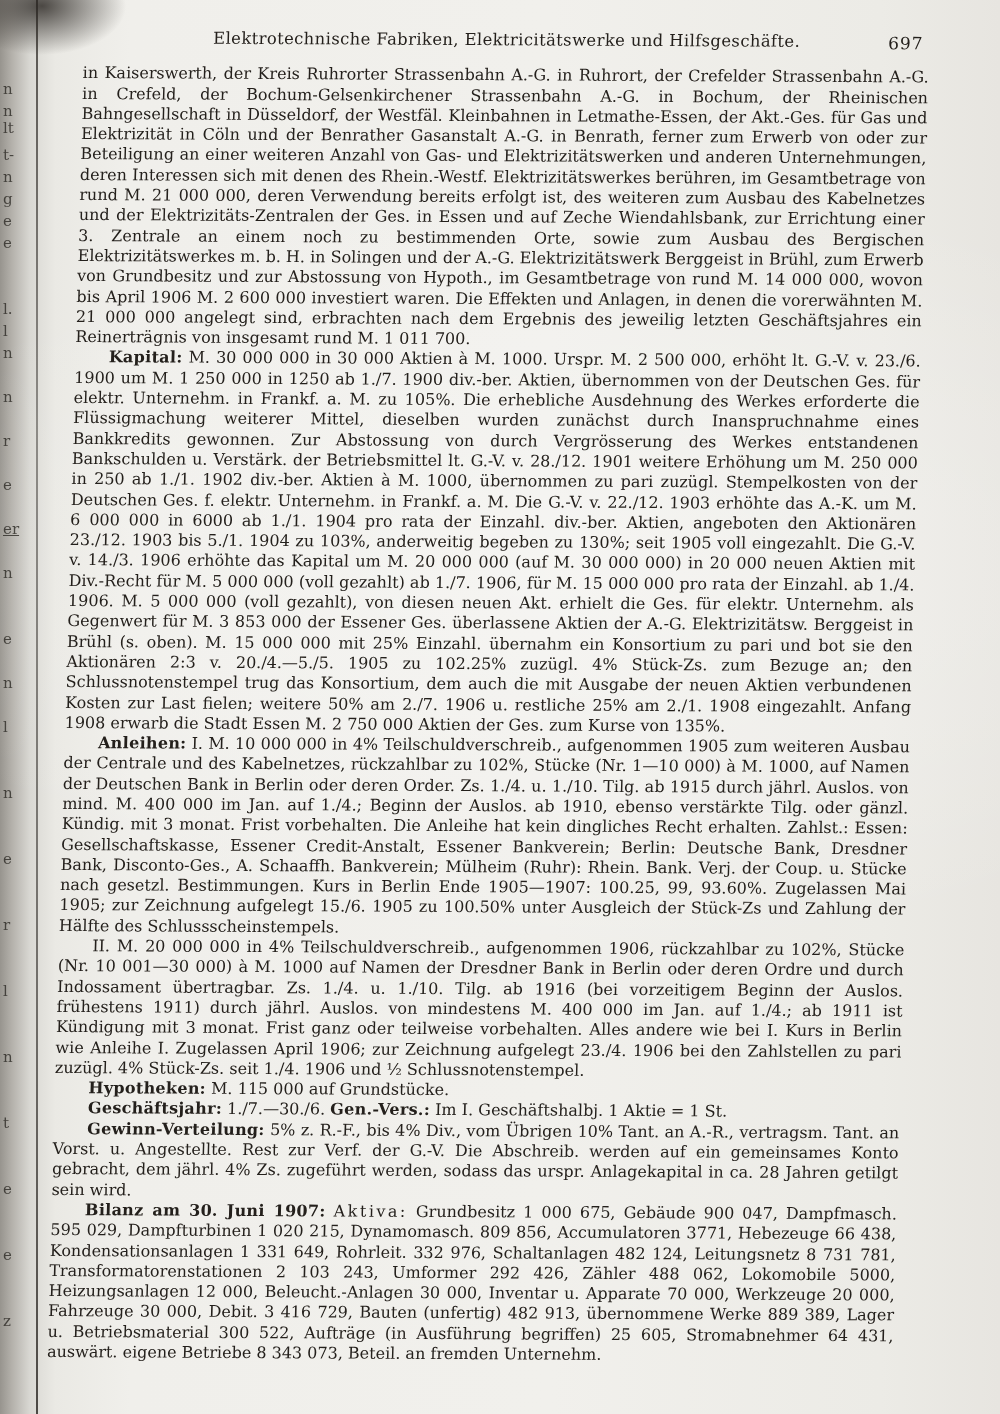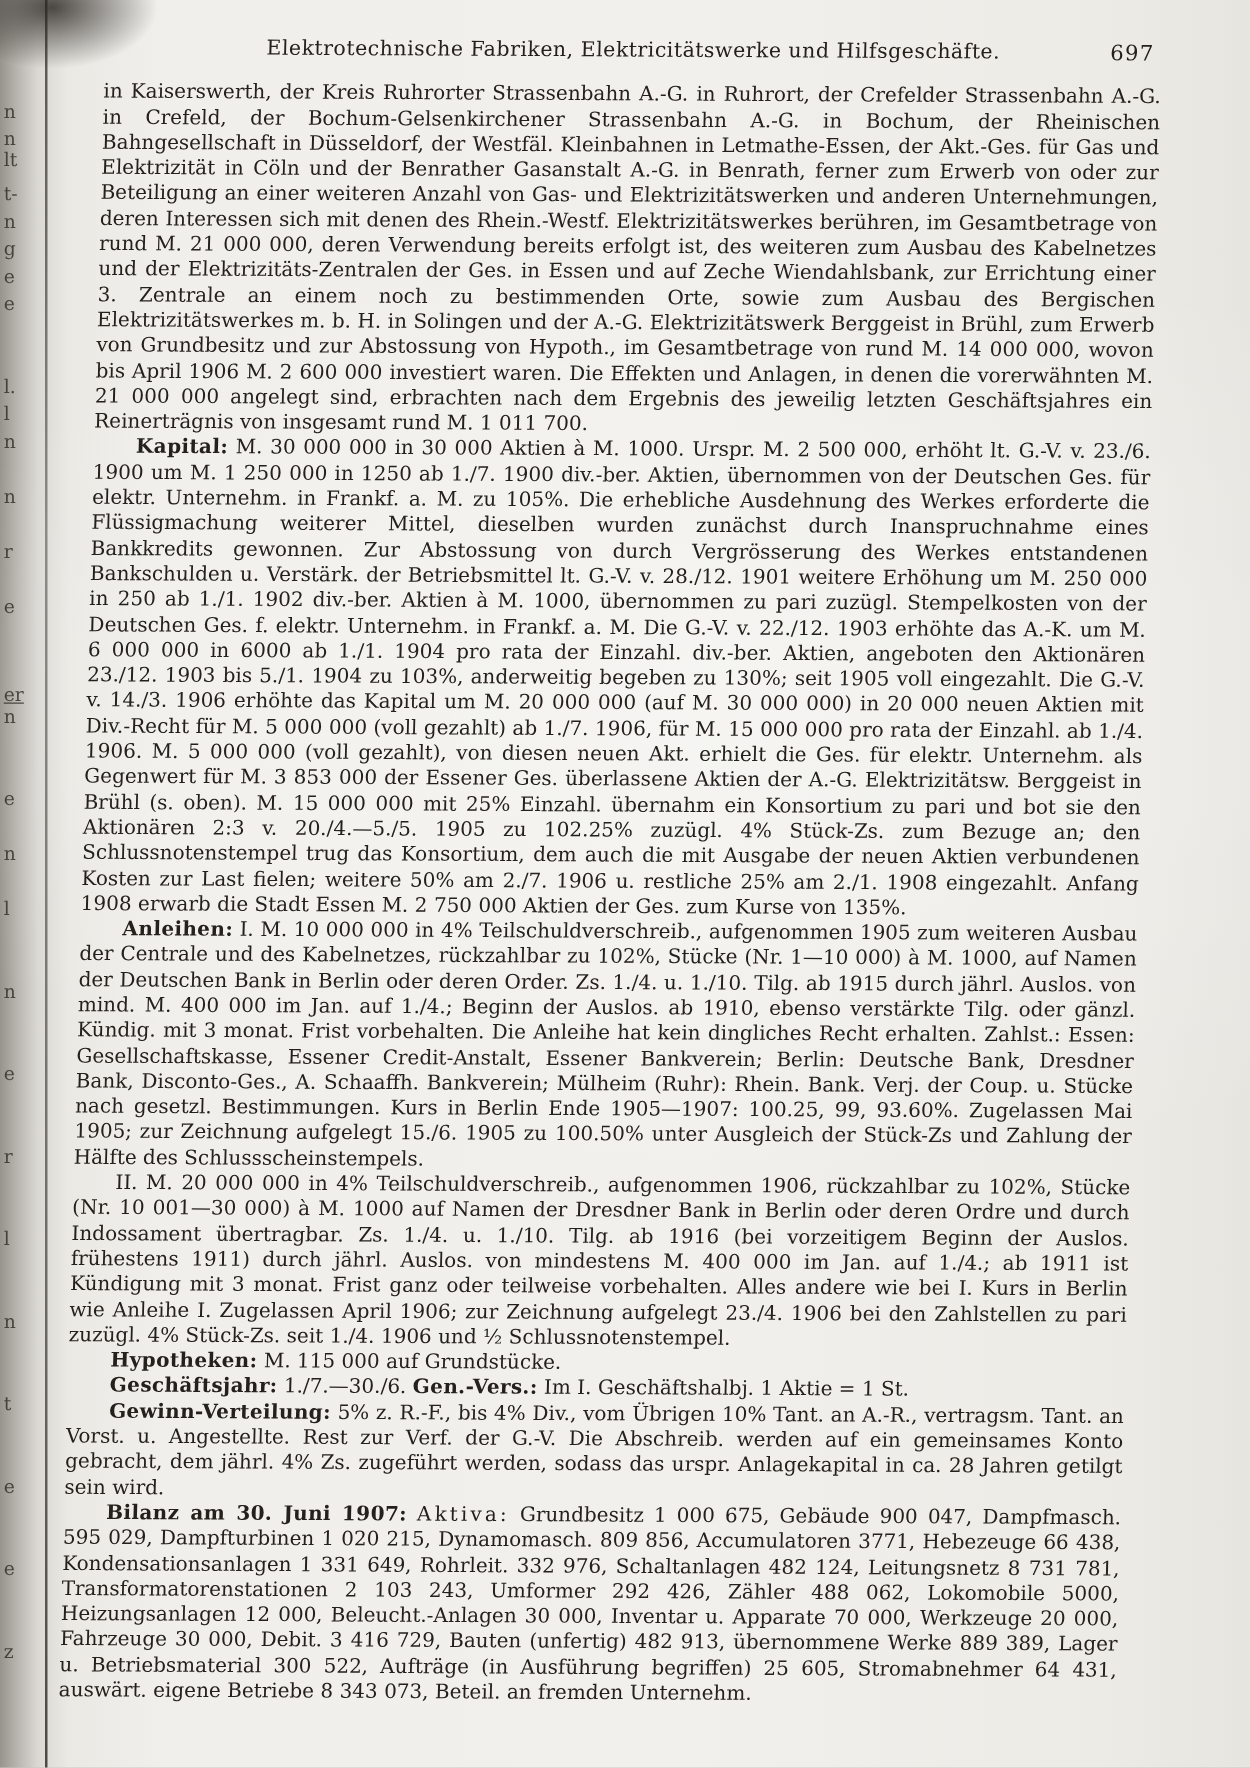--- a/index.html
+++ b/index.html
@@ -50,21 +50,21 @@
       <span class="frag" style="top: 168px;">n</span>
       <span class="frag" style="top: 190px;">g</span>
       <span class="frag" style="top: 212px;">e</span>
       <span class="frag" style="top: 234px;">e</span>
       <span class="frag" style="top: 300px;">l.</span>
       <span class="frag" style="top: 322px;">l</span>
       <span class="frag" style="top: 344px;">n</span>
       <span class="frag" style="top: 388px;">n</span>
       <span class="frag" style="top: 432px;">r</span>
       <span class="frag" style="top: 476px;">e</span>
-      <span class="frag" style="top: 547px; text-decoration: underline;">er</span>
+      <span class="frag" style="top: 520px; text-decoration: underline;">er</span>
       <span class="frag" style="top: 564px;">n</span>
       <span class="frag" style="top: 630px;">e</span>
       <span class="frag" style="top: 674px;">n</span>
       <span class="frag" style="top: 718px;">l</span>
       <span class="frag" style="top: 784px;">n</span>
       <span class="frag" style="top: 850px;">e</span>
       <span class="frag" style="top: 916px;">r</span>
       <span class="frag" style="top: 982px;">l</span>
       <span class="frag" style="top: 1048px;">n</span>
       <span class="frag" style="top: 1114px;">t</span>

